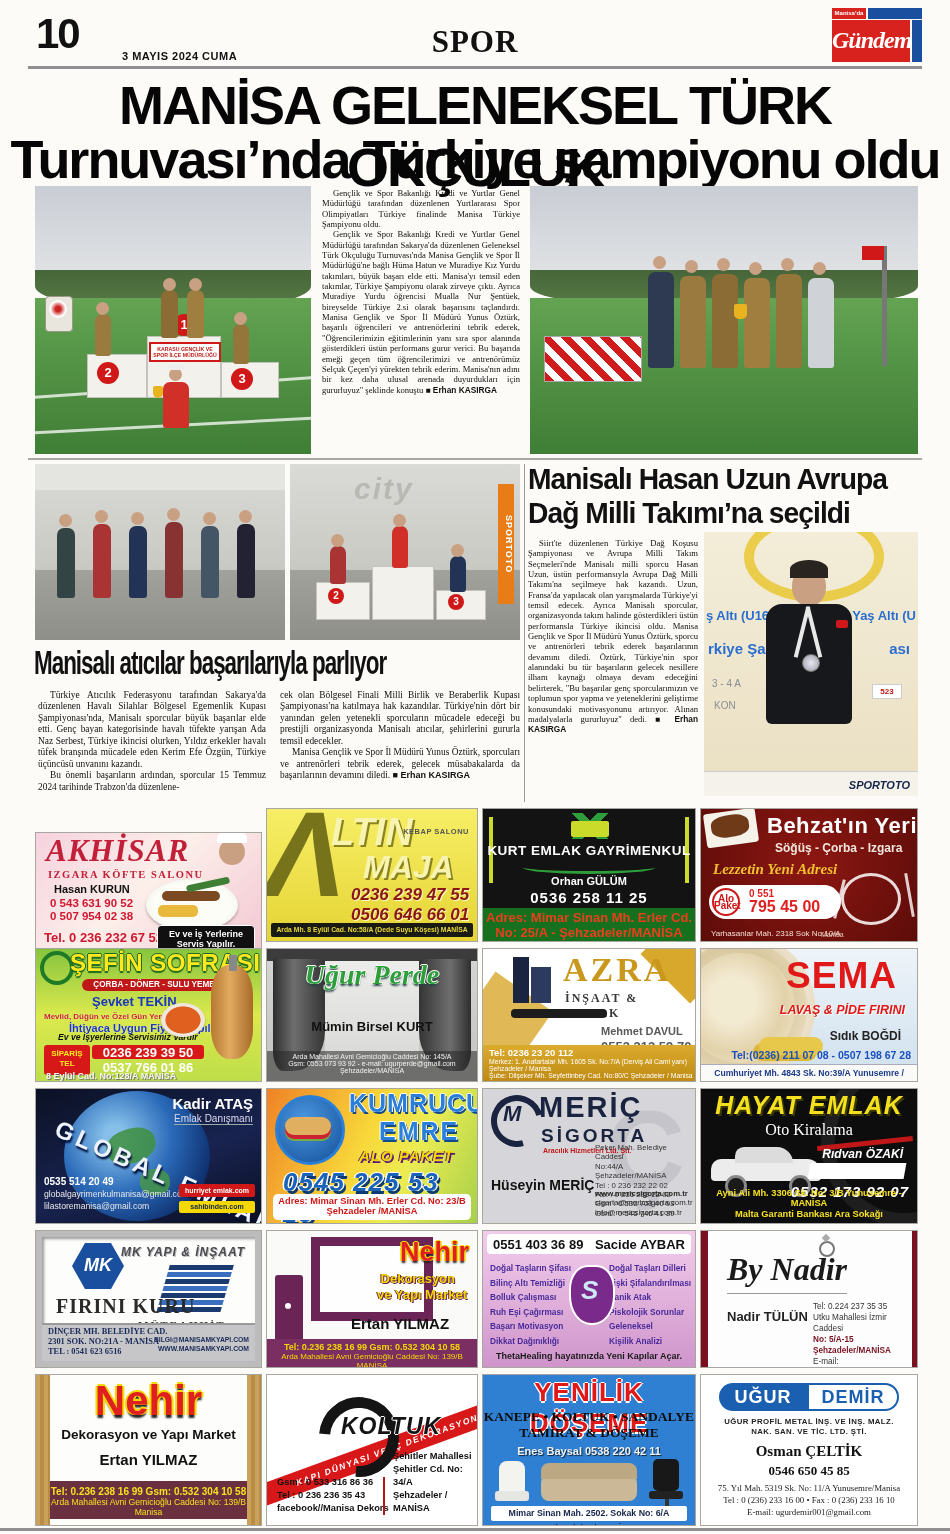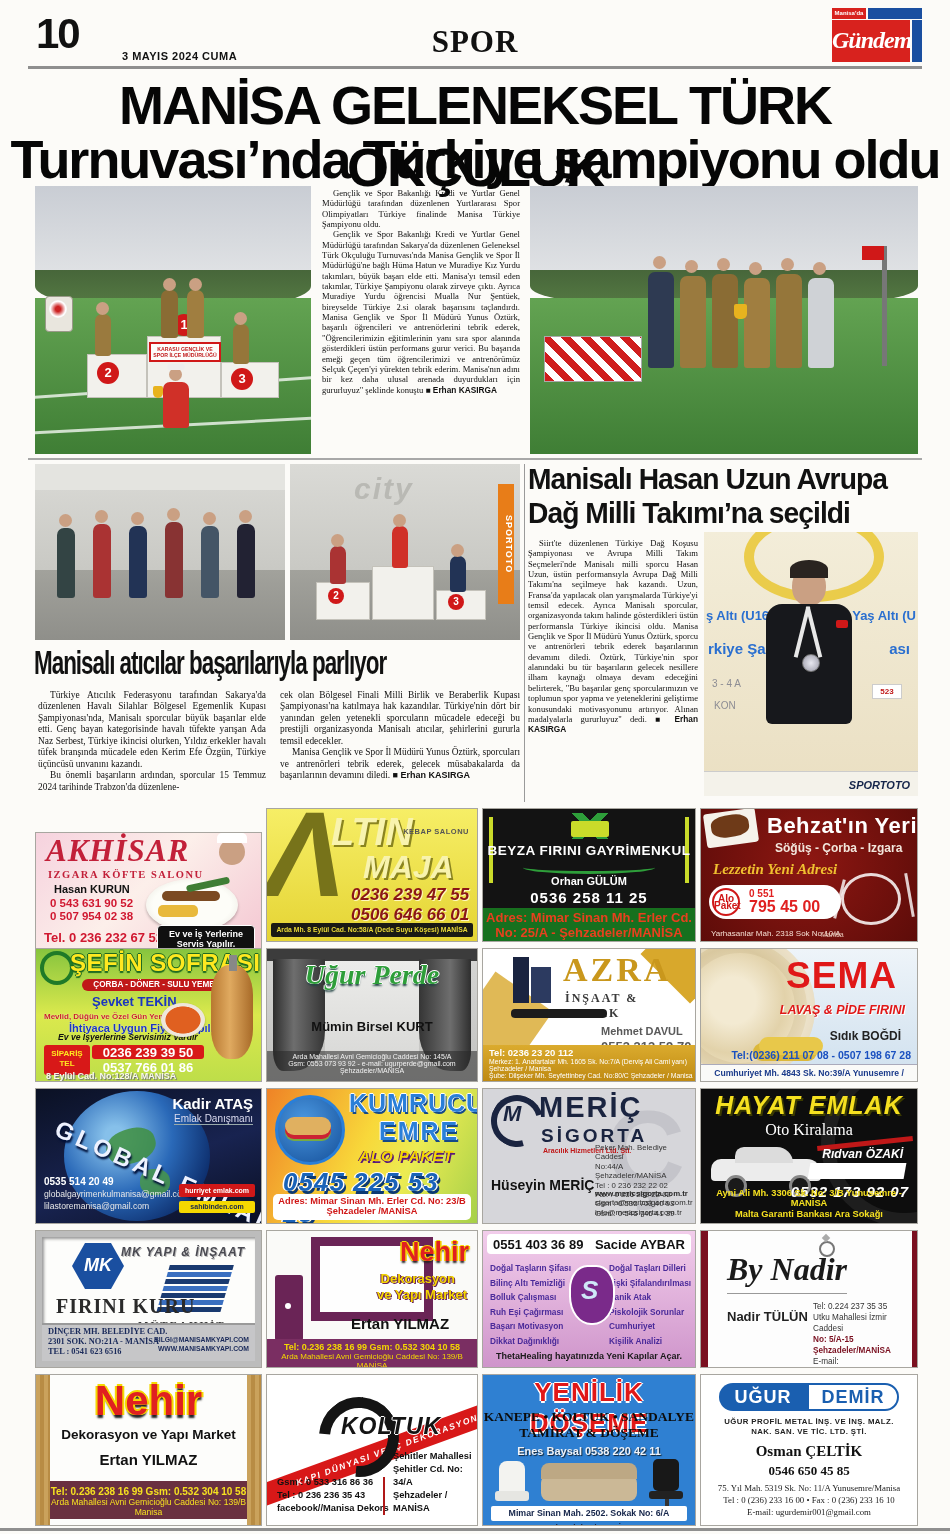--- a/index.html
+++ b/index.html
@@ -273,21 +273,21 @@
     <div class="abs b i" style="left:84px;top:76px;font-size:17px;color:#8a1616;text-shadow:1px 1px 0 #fff8c0;">0236 239 47 55</div>
     <div class="abs b i" style="left:84px;top:96px;font-size:17px;color:#8a1616;text-shadow:1px 1px 0 #fff8c0;">0506 646 66 01</div>
     <div class="abs ctr b" style="left:4px;right:4px;bottom:4px;height:14px;background:#1a1a14;color:#e8d838;font-size:6.8px;line-height:14px;border-radius:2px;">Arda Mh. 8 Eylül Cad. No:58/A (Dede Suyu Köşesi) MANİSA</div>
   </div>
 
   <div class="ad bey" style="left:482px;top:808px;width:214px;height:134px;">
     <div class="abs" style="left:6px;top:8px;width:4px;height:66px;background:#cadb2a;"></div>
     <div class="abs" style="right:6px;top:8px;width:4px;height:66px;background:#cadb2a;"></div>
     <div class="abs" style="left:52px;top:4px;width:110px;height:26px;background:linear-gradient(135deg,transparent 46%,#2e9e3a 46%,#2e9e3a 54%,transparent 54%),linear-gradient(225deg,transparent 46%,#2e9e3a 46%,#2e9e3a 54%,transparent 54%);"></div>
     <div class="abs" style="left:88px;top:12px;width:38px;height:16px;background:#cadb2a;border-radius:2px;"></div>
-    <div class="abs ctr b" style="left:0;right:0;top:34px;font-size:13.5px;color:#fff;letter-spacing:.5px;">BEYZA FIRINI GAYRİMENKUL</div>
+    <div class="abs ctr b" style="left:0;right:0;top:34px;font-size:13.5px;color:#fff;letter-spacing:.5px;">KURT EMLAK GAYRİMENKUL</div>
     <div class="abs" style="left:40px;right:40px;top:52px;height:10px;border-bottom:3px solid #2e9e3a;border-radius:0 0 50% 50%;"></div>
     <div class="abs ctr b" style="left:0;right:0;top:66px;font-size:11px;color:#fff;">Orhan GÜLÜM</div>
     <div class="abs ctr b" style="left:0;right:0;top:80px;font-size:15px;color:#fff;letter-spacing:1px;">0536 258 11 25</div>
     <div class="abs" style="left:0;right:0;bottom:0;height:33px;background:#17701e;">
       <div class="ctr b" style="font-size:13px;color:#e8401e;margin-top:2px;">Adres: Mimar Sinan Mh. Erler Cd. No: 25/A - Şehzadeler/MANİSA</div>
       <div class="ctr b" style="font-size:7.3px;color:#e8401e;">Tel: 0236 234 30 04 • E-Mail: orhangulum_045@hotmail.com</div>
       <div class="ctr b" style="font-size:7.3px;color:#fff;">http://www.beyzagayrimenkul.sahibinden.com/</div>
     </div>
   </div>
 
@@ -490,21 +490,21 @@
       <div>Bolluk Çalışması</div>
       <div>Ruh Eşi Çağırması</div>
       <div>Başarı Motivasyon</div>
       <div>Dikkat Dağınıklığı</div>
     </div>
     <div class="abs b" style="left:126px;top:30px;font-size:8.3px;color:#4a2a9a;line-height:14.5px;">
       <div>Doğal Taşları Dilleri</div>
       <div>İlişki Şifalandırılması</div>
       <div>Panik Atak</div>
       <div>Piskolojik Sorunlar</div>
-      <div>Cumhuriyet</div>
+      <div>Geleneksel</div>
       <div>Kişilik Analizi</div>
     </div>
     <div class="abs" style="left:86px;top:34px;width:42px;height:56px;background:#7a2a8a;border:2px solid #fff;border-radius:40% 40% 48% 48%;"></div>
     <div class="abs b i" style="left:98px;top:44px;font-size:26px;color:#cfe8f8;">S</div>
     <div class="abs ctr b" style="left:0;right:0;bottom:6px;font-size:9px;color:#1a1a1a;">ThetaHealing hayatınızda Yeni Kapılar Açar.</div>
   </div>
 
   <div class="ad byn" style="left:700px;top:1230px;width:218px;height:138px;">
     <div class="abs" style="left:0;top:0;bottom:0;width:7px;background:#7a1020;"></div>
     <div class="abs" style="right:0;top:0;bottom:0;width:5px;background:#7a1020;"></div>

